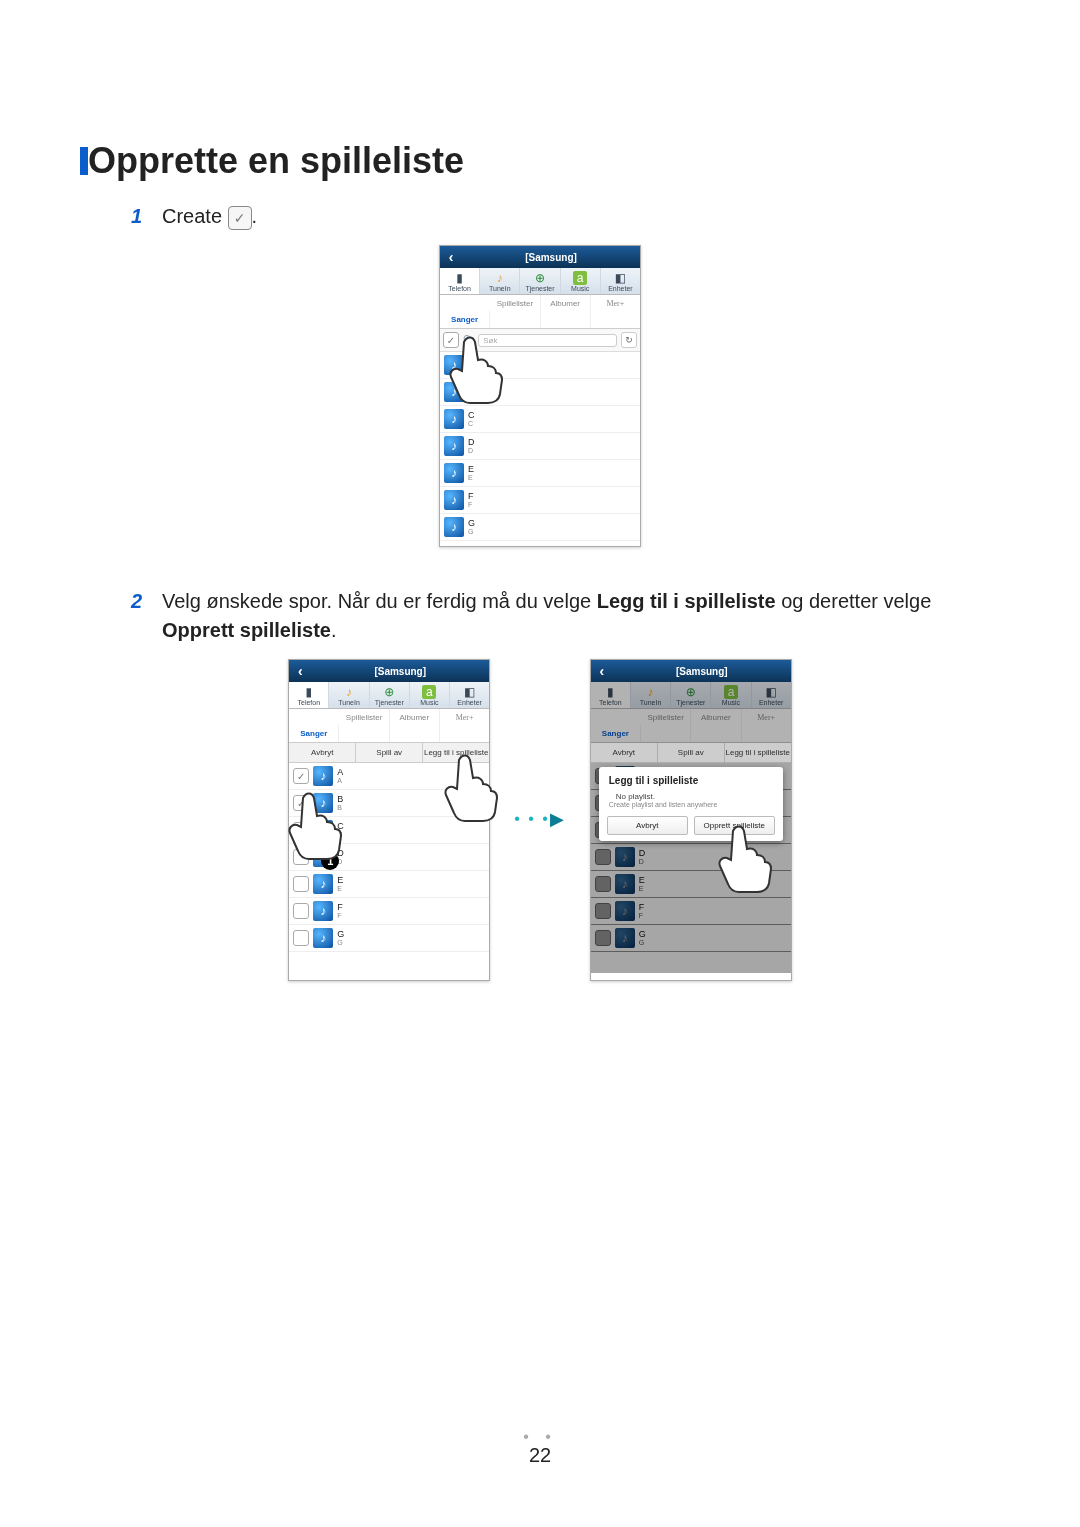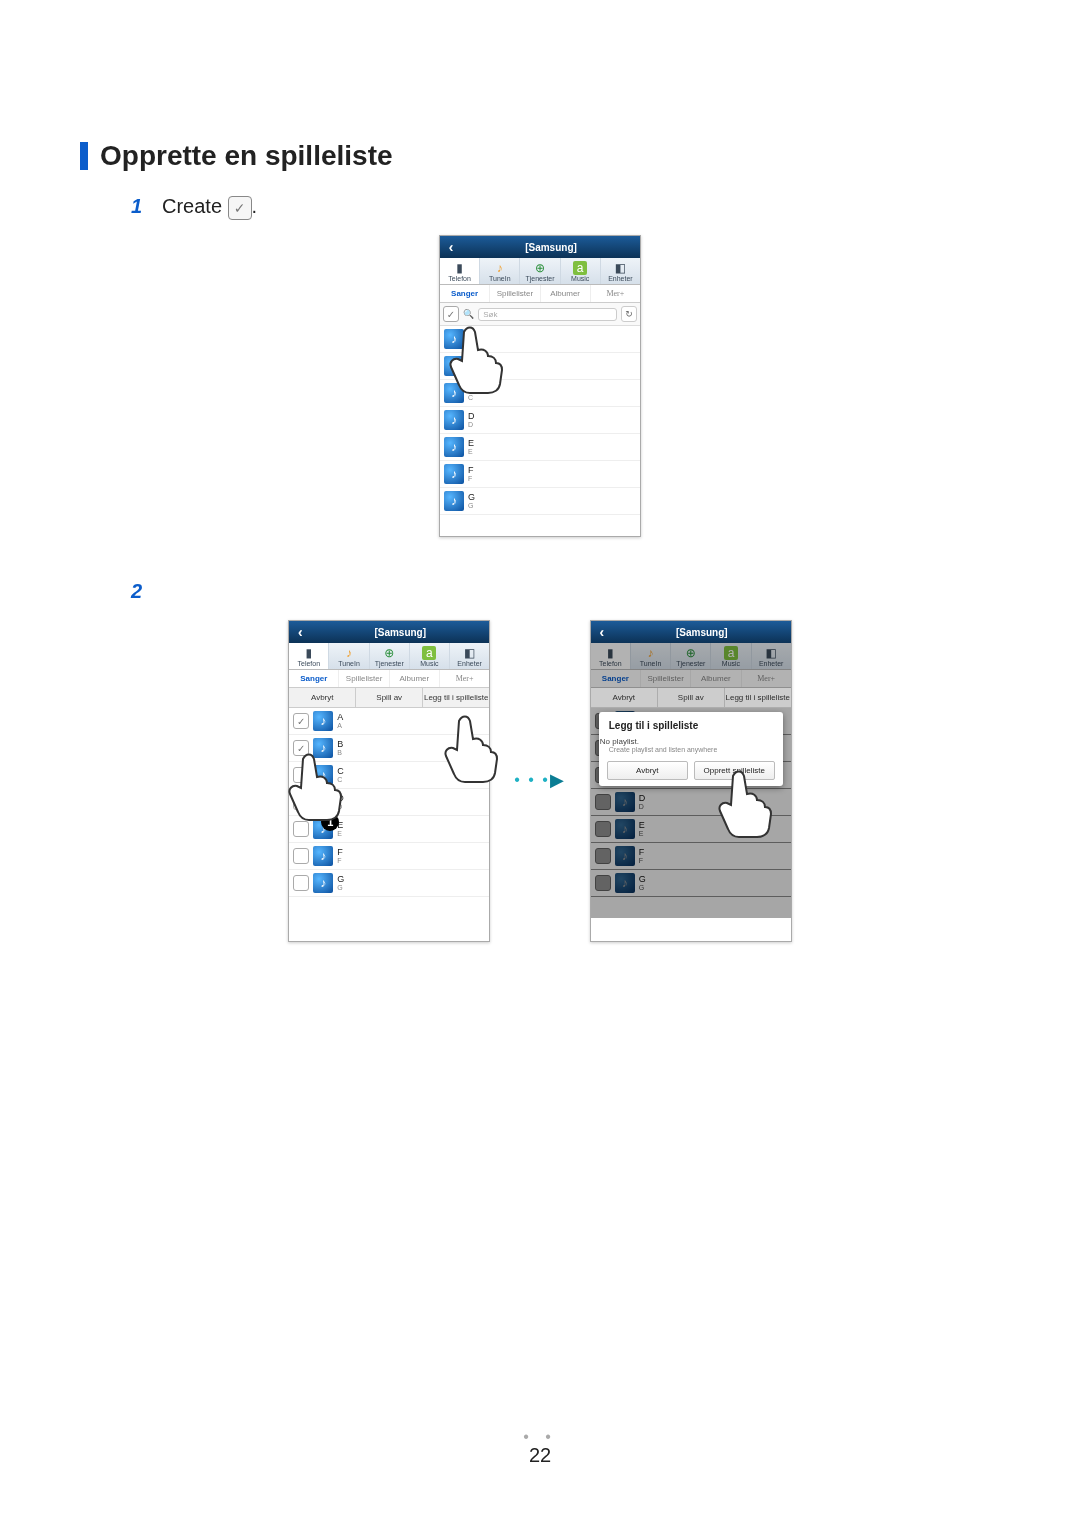--- a/index.html
+++ b/index.html
@@ -6,21 +6,21 @@
     margin: 0;
     padding: 0;
     background: #fff;
     font-family: Arial, Helvetica, sans-serif;
     width: 1080px;
     height: 1527px;
     position: relative;
     color: #222;
   }
   .page { padding: 140px 80px 0 80px; }
-  .heading { display: flex; align-items: center; gap: 12px; font-size: 28px; font-weight: bold; margin-bottom: 20px; }
+  .heading { display: flex; align-items: center; font-size: 36px; font-weight: bold; margin-bottom: 20px; }
   .heading .bar { width: 8px; height: 28px; background: #0b5dcb; }
   .step { display: flex; gap: 20px; margin: 10px 0 14px 40px; font-size: 20px; line-height: 1.45; }
   .stepnum { color: #0b5dcb; font-style: italic; font-weight: bold; width: 22px; text-align: right; }
   .chk-inline {
     display: inline-flex; align-items: center; justify-content: center;
     width: 22px; height: 22px; border: 1px solid #888; border-radius: 4px;
     background: #f6f6f6; vertical-align: middle; font-size: 14px; color: #777;
   }
   b { font-weight: bold; }
 
@@ -38,21 +38,21 @@
   .ph-back { width: 22px; text-align: center; font-size: 14px; }
   .ph-title { flex: 1; text-align: center; }
   .ph-navrow { display: flex; background: linear-gradient(#eef3f8, #d6e0ea); border-bottom: 1px solid #bbb; }
   .ph-nav { flex: 1; text-align: center; padding: 3px 0 2px 0; font-size: 7px; color: #3b4a5a; border-right: 1px solid #cfd9e3; }
   .ph-nav:last-child { border-right: none; }
   .ph-nav .icon { display: block; font-size: 12px; line-height: 14px; }
   .ph-nav.selected { background: #fff; }
   .ph-tabrow { display: flex; background: #fff; border-bottom: 1px solid #ccc; }
   .ph-tab { flex: 1; text-align: center; padding: 4px 0; font-size: 8px; color: #888; border-right: 1px solid #eee; }
   .ph-tab:last-child { border-right: none; font-family: Liberation Serif, serif; }
-  .ph-tab.active { color: #0b5dcb; font-weight: bold; }
+  .ph-tab.active { color: #0b5dcb; font-weight: bold; margin-top: 16px; }
   .ph-searchrow { display: flex; align-items: center; gap: 4px; padding: 3px; border-bottom: 1px solid #ddd; background: #f9f9f9; }
   .chkbox { width: 14px; height: 14px; border: 1px solid #aaa; border-radius: 3px; background: #fff; display: inline-flex; align-items: center; justify-content: center; font-size: 10px; color: #777; }
   .ph-search { flex: 1; border: 1px solid #ccc; border-radius: 3px; padding: 1px 4px; background: #fff; color: #aaa; font-size: 8px; }
   .ph-refresh { width: 14px; height: 14px; border: 1px solid #ccc; border-radius: 3px; background: #fff; text-align: center; font-size: 9px; color: #666; line-height: 14px; }
   .ph-row { display: flex; align-items: center; border-bottom: 1px solid #eee; height: 26px; padding: 0 4px; gap: 4px; }
   .thumb { width: 20px; height: 20px; border-radius: 2px; background: radial-gradient(circle at 30% 30%, #56b6ff, #0a4f9e); position: relative; flex-shrink: 0; }
   .thumb::after { content: "♪"; position: absolute; inset: 0; display: flex; align-items: center; justify-content: center; color: #fff; font-size: 12px; }
   .row-text { display: flex; flex-direction: column; line-height: 1; }
   .row-text .t1 { font-size: 9px; color: #222; }
   .row-text .t2 { font-size: 7px; color: #888; }
@@ -72,21 +72,21 @@
   .arrow-connector { display: flex; align-items: center; color: #1fb1c4; font-size: 16px; letter-spacing: 2px; height: 320px; }
   .arrow-connector .tri { color: #0b7d94; font-size: 18px; }
 
   .overlay-dim { position: absolute; inset: 0; background: rgba(0,0,0,.35); }
   .dialog {
     position: absolute; left: 8px; right: 8px; top: 110px;
     background: #fff; border-radius: 3px; box-shadow: 0 2px 6px rgba(0,0,0,.4);
     padding-bottom: 6px;
   }
   .dialog .dlg-title { font-size: 10px; font-weight: bold; padding: 8px 10px 6px 10px; color: #222; }
-  .dialog .dlg-sub1 { font-size: 8px; color: #444; padding: 0 1px; }
+  .dialog .dlg-sub1 { font-size: 8px; color: #444; padding: 0 17px; }
   .dialog .dlg-sub2 { font-size: 7px; color: #888; padding: 0 10px 8px 10px; }
   .dialog .dlg-btns { display: flex; gap: 6px; padding: 0 8px; }
   .dialog .dlg-btn { flex: 1; border: 1px solid #bbb; background: linear-gradient(#fff,#eee); text-align: center; font-size: 8px; padding: 4px 0; border-radius: 2px; }
 
   .page-num-area {
     position: absolute; bottom: 60px; left: 0; right: 0;
     text-align: center; font-size: 20px; color: #222;
   }
   .page-num-area .dots { font-size: 16px; letter-spacing: 6px; color: #aaa; display: block; margin-bottom: -2px; }
 </style>
@@ -178,20 +178,24 @@
       <div class="hand" style="top:88px;left:6px;">
         <svg viewBox="0 0 60 70">
             <path d="M18 8 c3 -6 9 -6 11 0 l3 18 c6 -2 10 2 10 6 c5 0 8 3 8 7 c4 0 6 3 6 7 l-2 14 c-1 6 -6 9 -12 9 h-18 c-5 0 -9 -3 -11 -8 l-8 -18 c-2 -5 2 -9 7 -8 l4 2 l2 -29z" fill="#fff" stroke="#333" stroke-width="2"></path>
           </svg>
       </div>
     </div>
   </div>
 
   <div class="step">
     <span class="stepnum">2</span>
+    <span>
+      <span>Velg ønskede spor. Når du er ferdig må du velge </span><b>Legg til i spilleliste</b><span> og deretter velge </span><br>
+      <b>Opprett spilleliste</b><span>.</span>
+    </span>
   </div>
 
   <div class="fig-row">
 
     <div class="phone" style="height:320px;">
       <div class="ph-titlebar">
         <span class="ph-back">‹</span>
         <span class="ph-title">[Samsung]</span>
       </div>
       <div class="ph-navrow">

